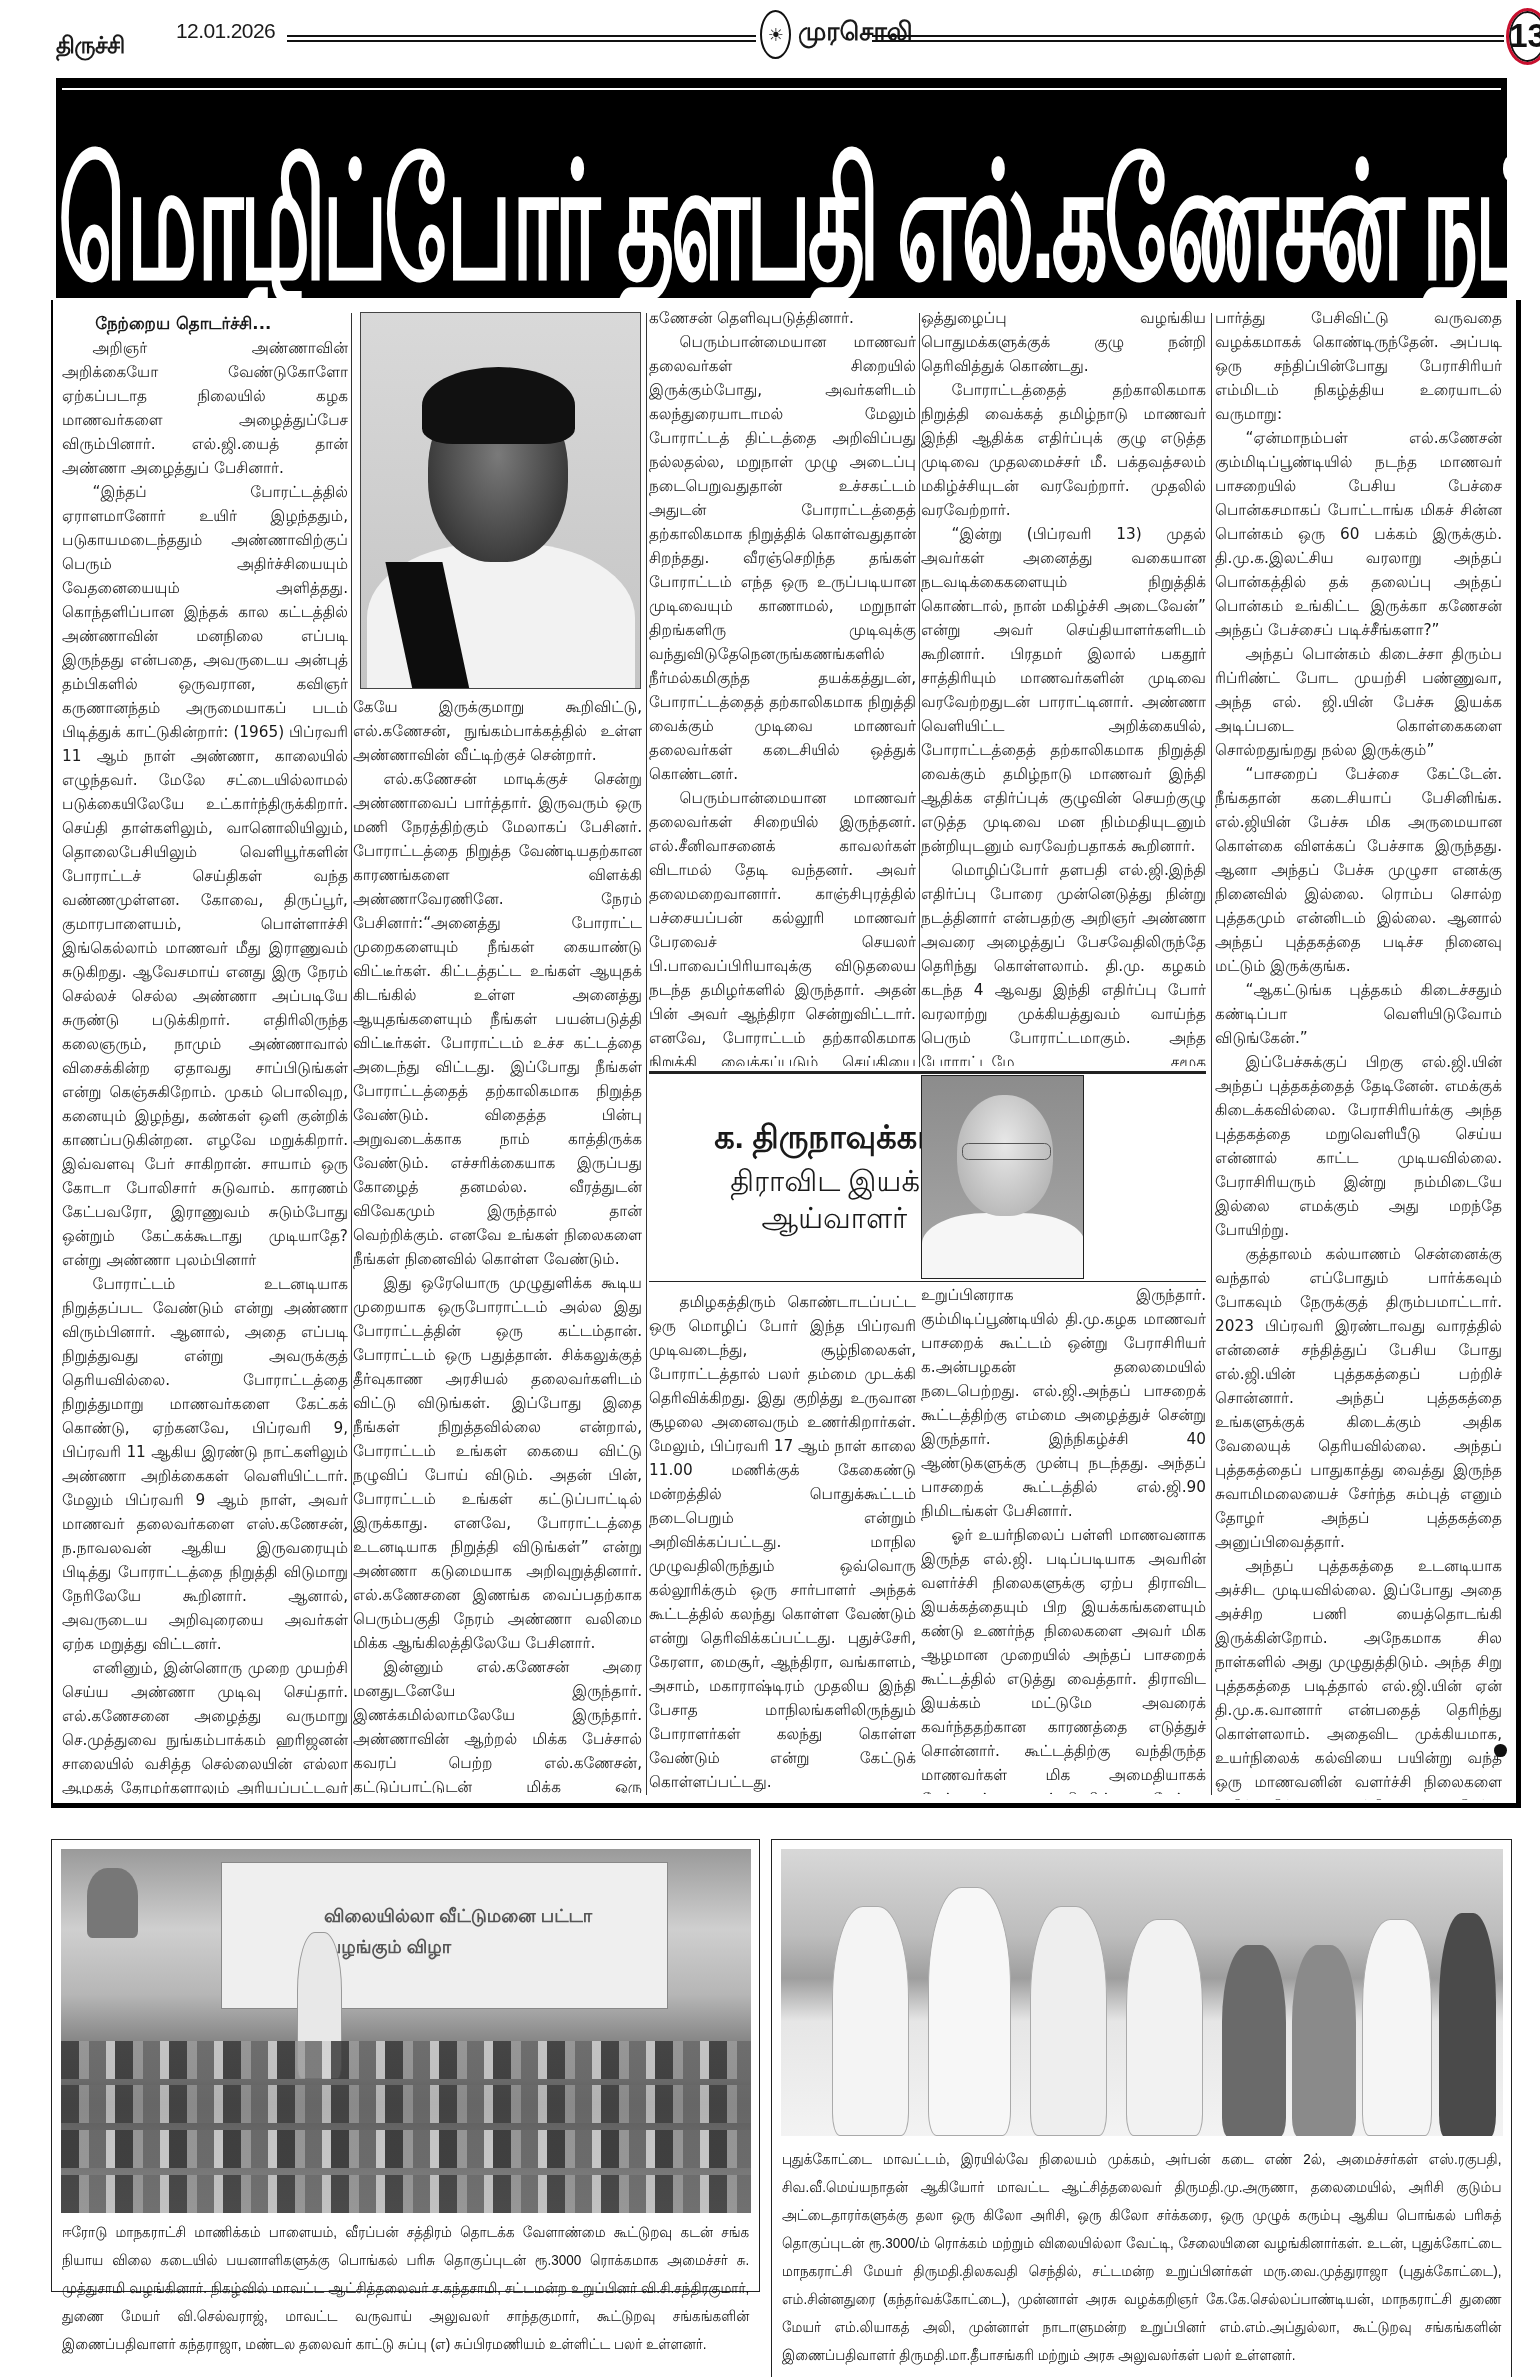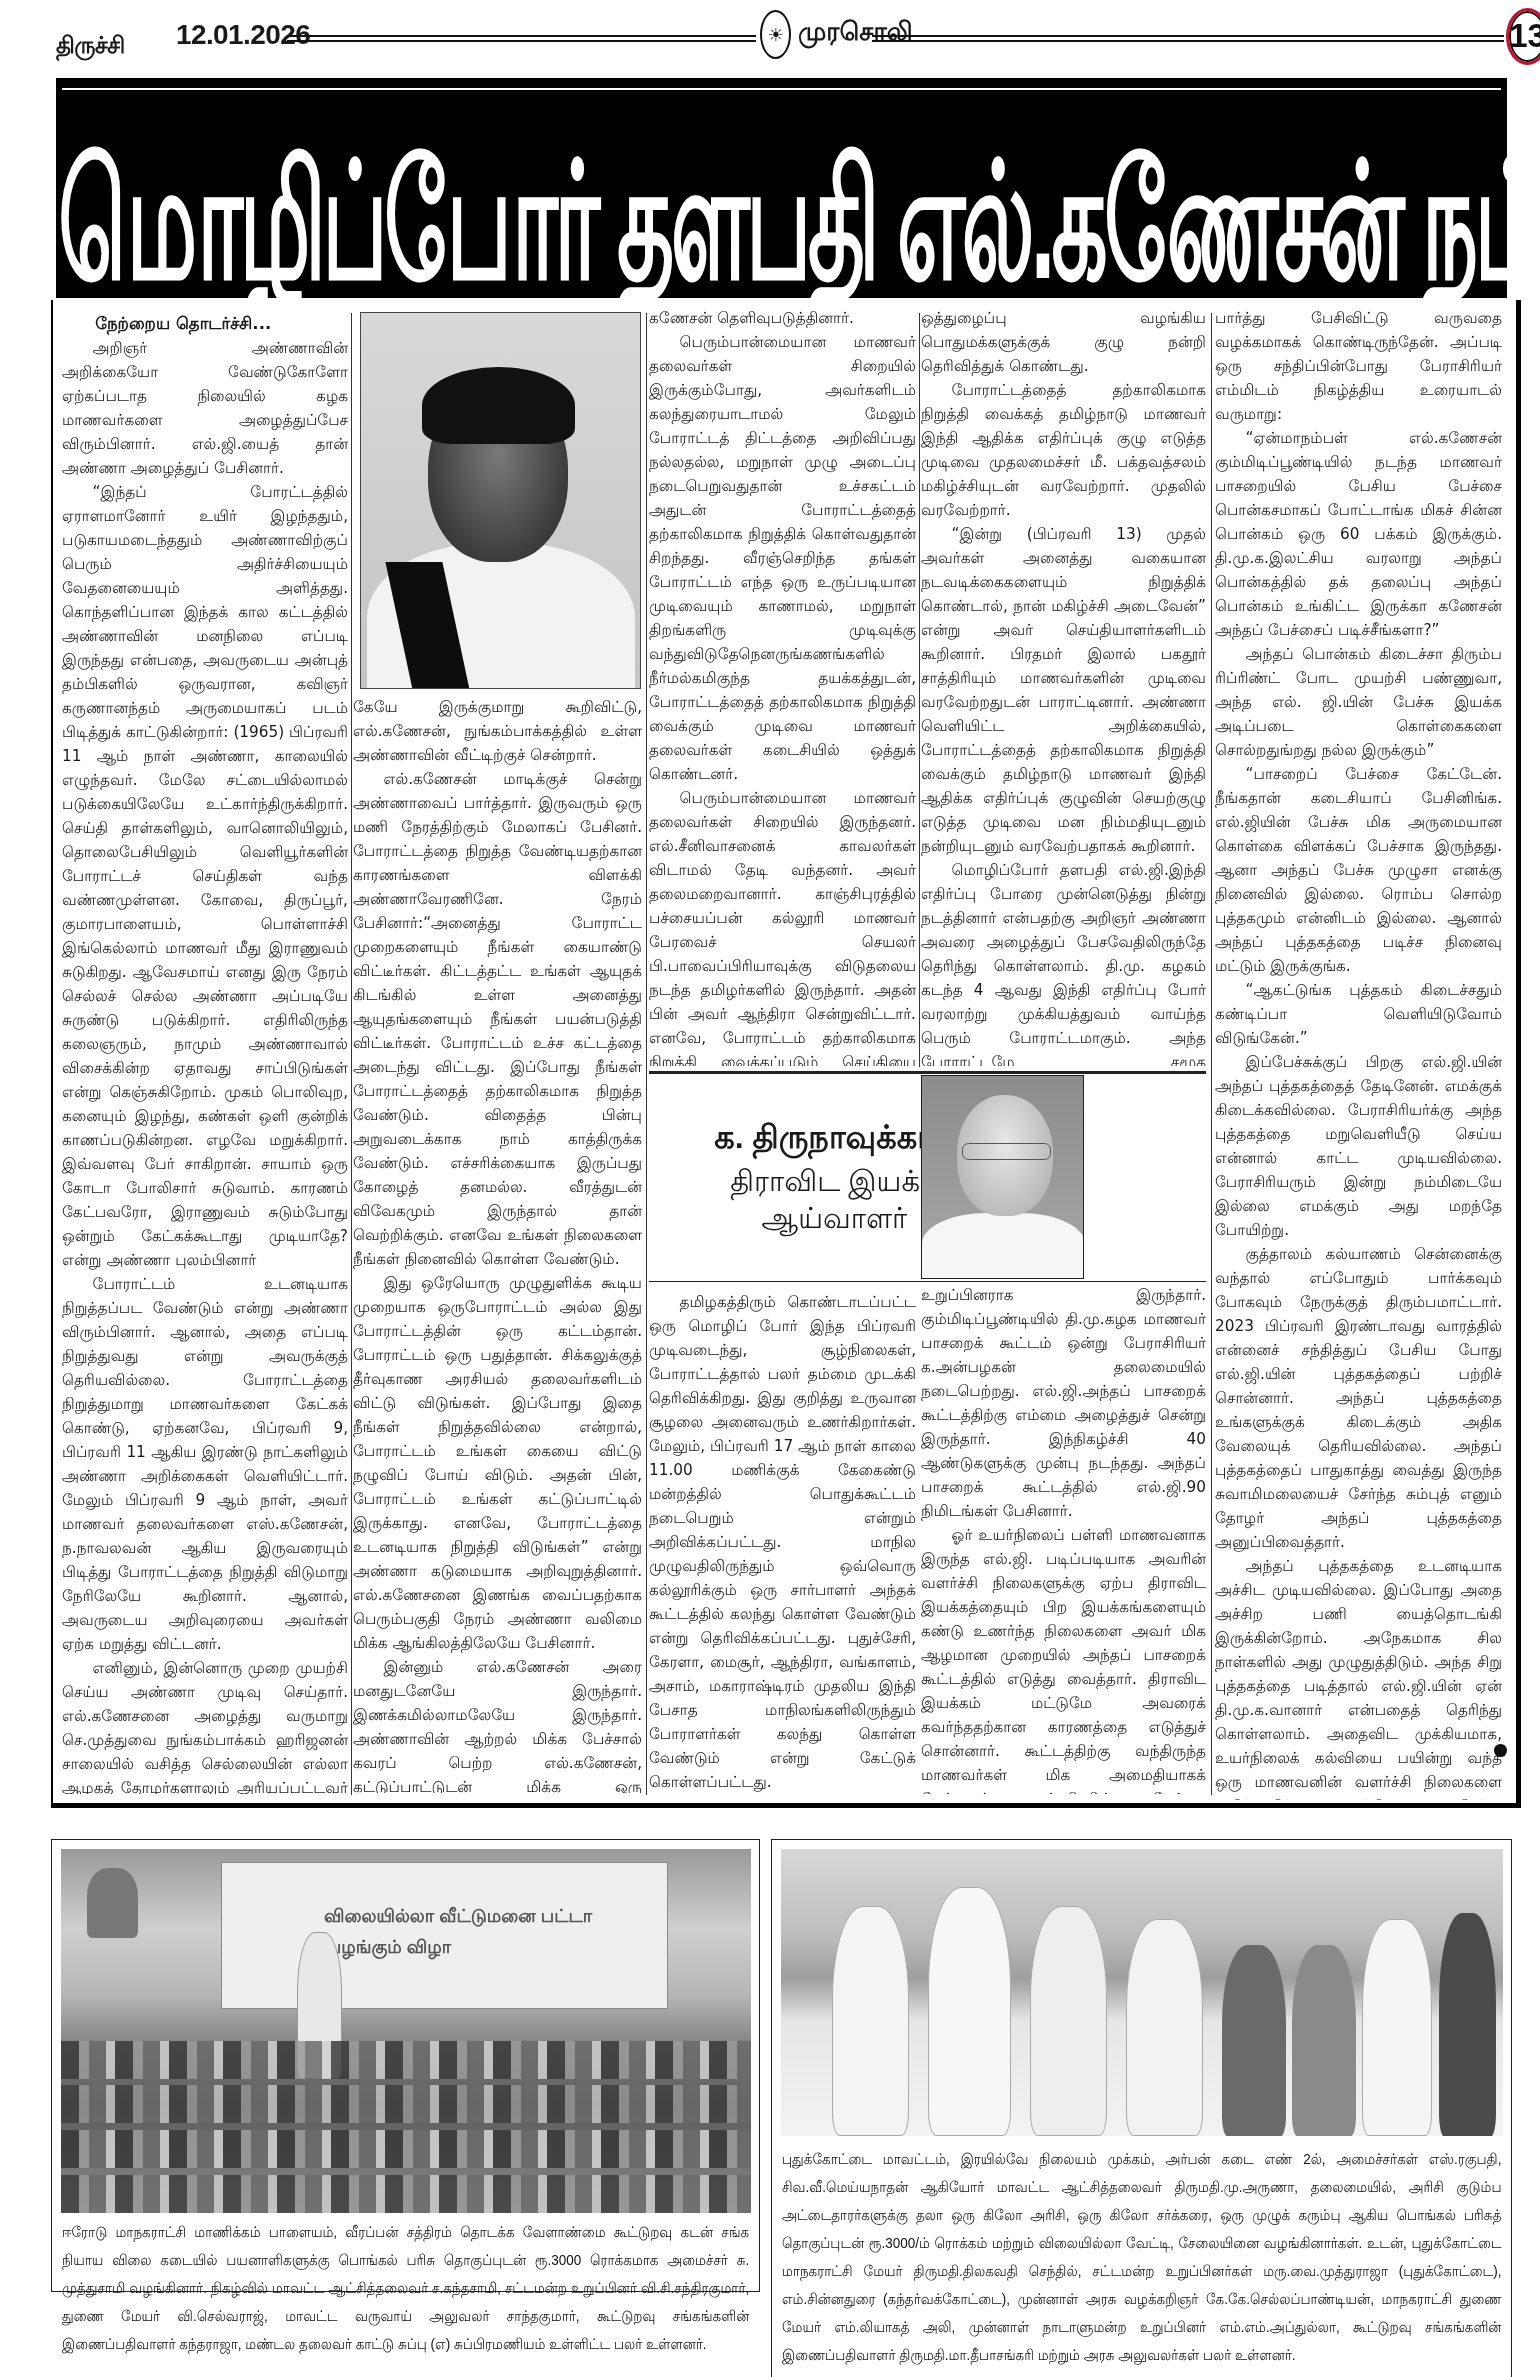--- a/index.html
+++ b/index.html
@@ -2,21 +2,21 @@
 <html style="font-size:10.2px"><head>
 <meta charset="utf-8">
 <style>
   * { box-sizing: border-box; margin: 0; padding: 0; }
   html, body { width: 1541px; height: 2377px; background: #ffffff; overflow: hidden; }
   body { position: relative; font-family: "DejaVu Sans", sans-serif; color: #1a1a1a; }
 
   
   .masthead { position: absolute; left: 51px; top: 7.7px; width: 1462px; height: 57px; }
   .mh-edition { position: absolute; left: 5.1px; top: 24px; font-size: 23px; font-weight: bold; font-family: "Liberation Sans", sans-serif; letter-spacing: -0.6px; }
-  .mh-date { position: absolute; left: 125px; top: 11.5px; font-size: 28px; font-weight: bold; font-family: "Liberation Sans", sans-serif; letter-spacing: -0.6px; text-align: right; }
+  .mh-date { position: absolute; left: 125px; top: 11.5px; font-size: 21px; font-weight: normal; font-family: "Liberation Sans", sans-serif; letter-spacing: -0.6px; text-align: right; }
   .mh-rule { position: absolute; top: 27px; height: 7px; border-top: 2.6px solid #111; border-bottom: 2.6px solid #111; }
   .mh-rule.left { left: 236px; width: 469px; }
   .mh-rule.right { left: 821px; width: 632px; }
   .mh-logo { position: absolute; left: 709px; top: 2.6px; width: 31px; height: 49px; border: 2.6px solid #111; border-radius: 50%; background: #fff; display:flex; align-items:center; justify-content:center; font-size: 18px; }
   .mh-paper { position: absolute; left: 747px; top: 9px; font-size: 25.5px; font-weight: bold; font-family: "Liberation Sans", sans-serif; }
   .mh-page { position: absolute; left: 1455px; top: 0px; width: 43px; height: 57px; border: 3.2px solid #c8102e; border-radius: 50%; background: #fff; display:flex; align-items:center; justify-content:center; font-size: 33px; font-weight: bold; font-family: "Liberation Sans", sans-serif; color: #111; box-shadow: inset 0 0 0 1.9px #111; }
 
   
   .headline-band { position: absolute; left: 56px; top: 78px; width: 1451px; height: 220px; background: #000; border: 2.6px solid #000; }
   .headline-band::before { content: ""; position: absolute; left: 3.8px; right: 3.8px; top: 7.7px; height: 2.6px; background: #fff; }

